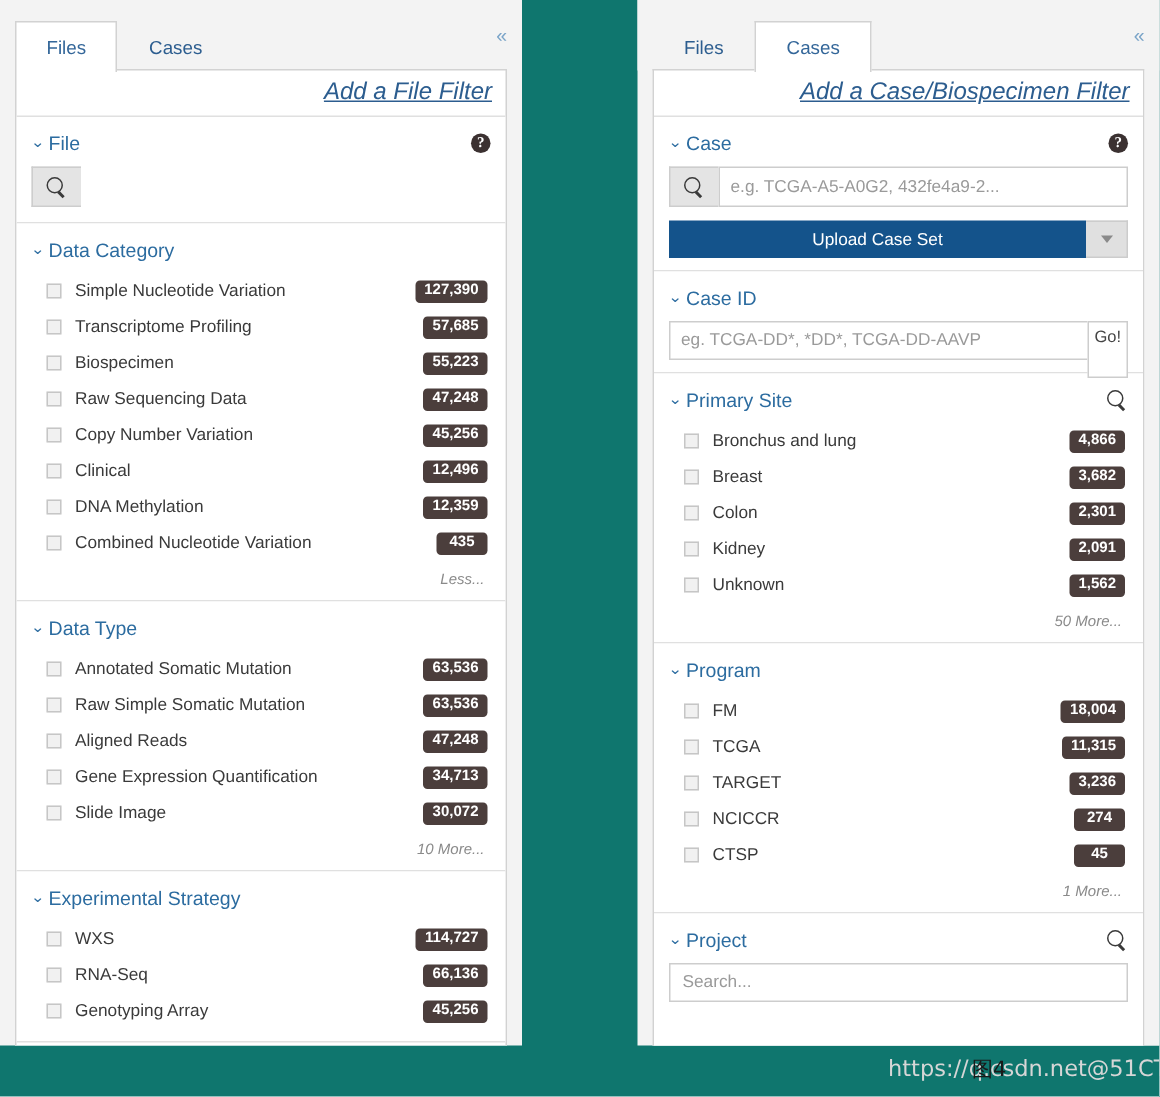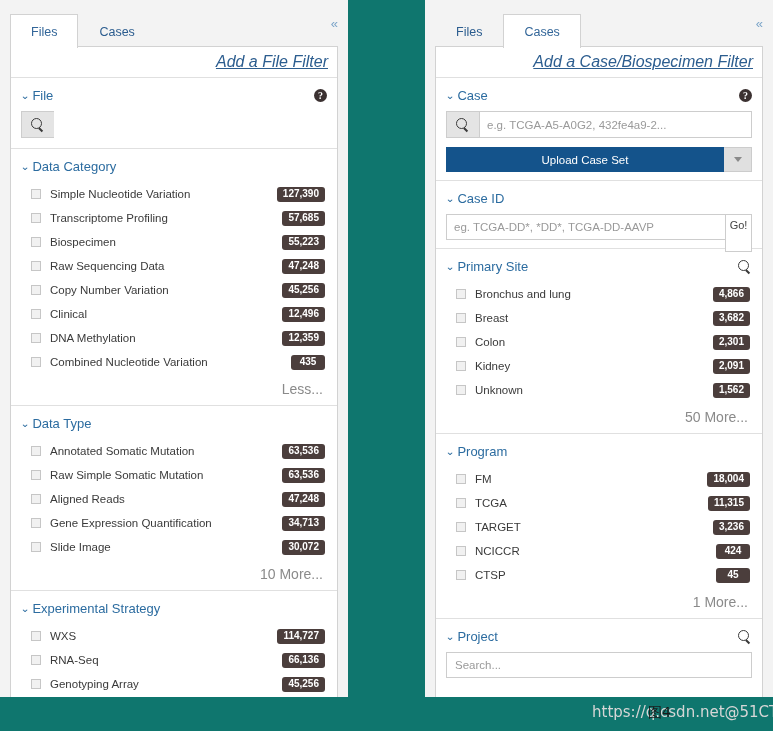--- a/index.html
+++ b/index.html
@@ -302,23 +302,24 @@
     line-height: 1;
     margin-right: 2px;
   }
   .more-row {
     display: flex;
     justify-content: flex-end;
     padding-top: 7px;
     padding-right: 4px;
   }
   .more-link {
-    font-size: 14px;
+    font-size: 10px;
     color: #8a8a8a;
     cursor: pointer;
+    font-style: italic;
   }
 
   
   .caption {
     position: absolute;
     font-size: 14px;
     color: #1a1a1a;
     font-family: "DejaVu Sans", sans-serif;
   }
   .caption.left-cap  { left: 157px; top: 740px; }
@@ -610,21 +611,21 @@
           <span class="count-badge">11,315</span>
         </div>
         <div class="facet-row">
           <span class="checkbox"></span>
           <span class="facet-label">TARGET</span>
           <span class="count-badge">3,236</span>
         </div>
         <div class="facet-row">
           <span class="checkbox"></span>
           <span class="facet-label">NCICCR</span>
-          <span class="count-badge">424</span>
+          <span class="count-badge">274</span>
         </div>
         <div class="facet-row">
           <span class="checkbox"></span>
           <span class="facet-label">CTSP</span>
           <span class="count-badge">45</span>
         </div>
 
         <div class="more-row">
           <span class="more-link">1 More...</span>
         </div>

